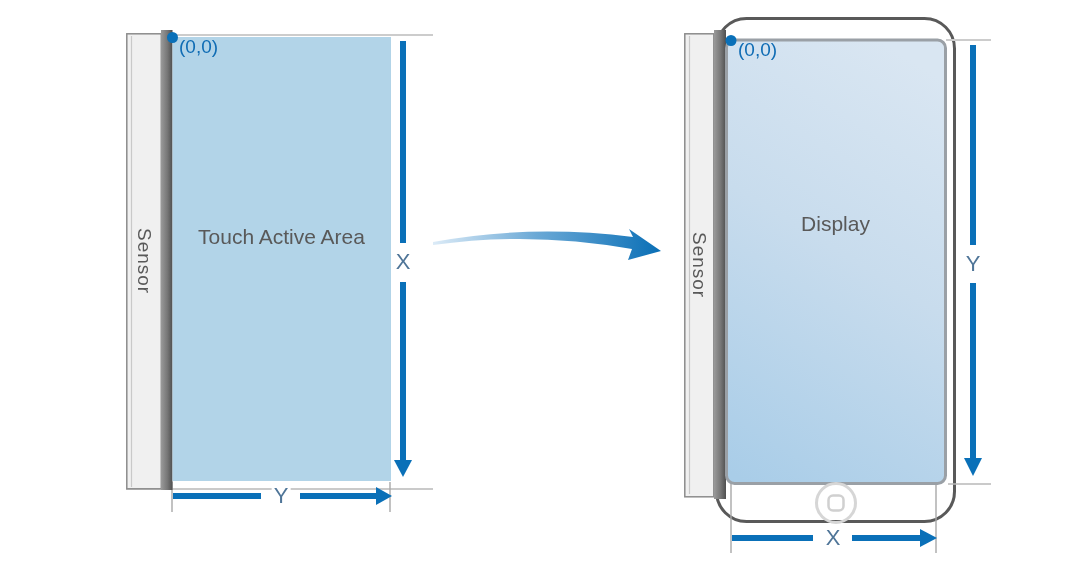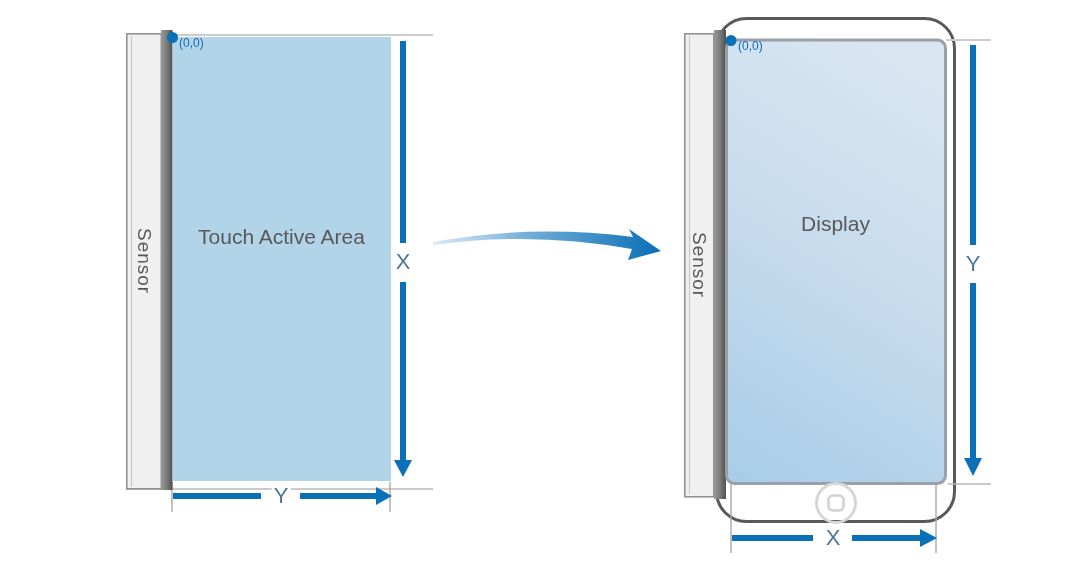--- a/index.html
+++ b/index.html
@@ -17,21 +17,21 @@
     overflow:hidden;
   }
   .stage svg{position:absolute;left:0;top:0;}
   .lbl{
     position:absolute;
     color:var(--text-gray);
     white-space:nowrap;
     user-select:none;
   }
   .origin-lbl{
-    font-size:12px;
+    font-size:19px;
     color:var(--origin-blue);
     text-align:center;
   }
   .axis-lbl{
     font-size:22px;
     color:var(--axis-label);
     transform:translate(-50%,-50%);
     background:#ffffff;
     padding:0 2px;
   }

